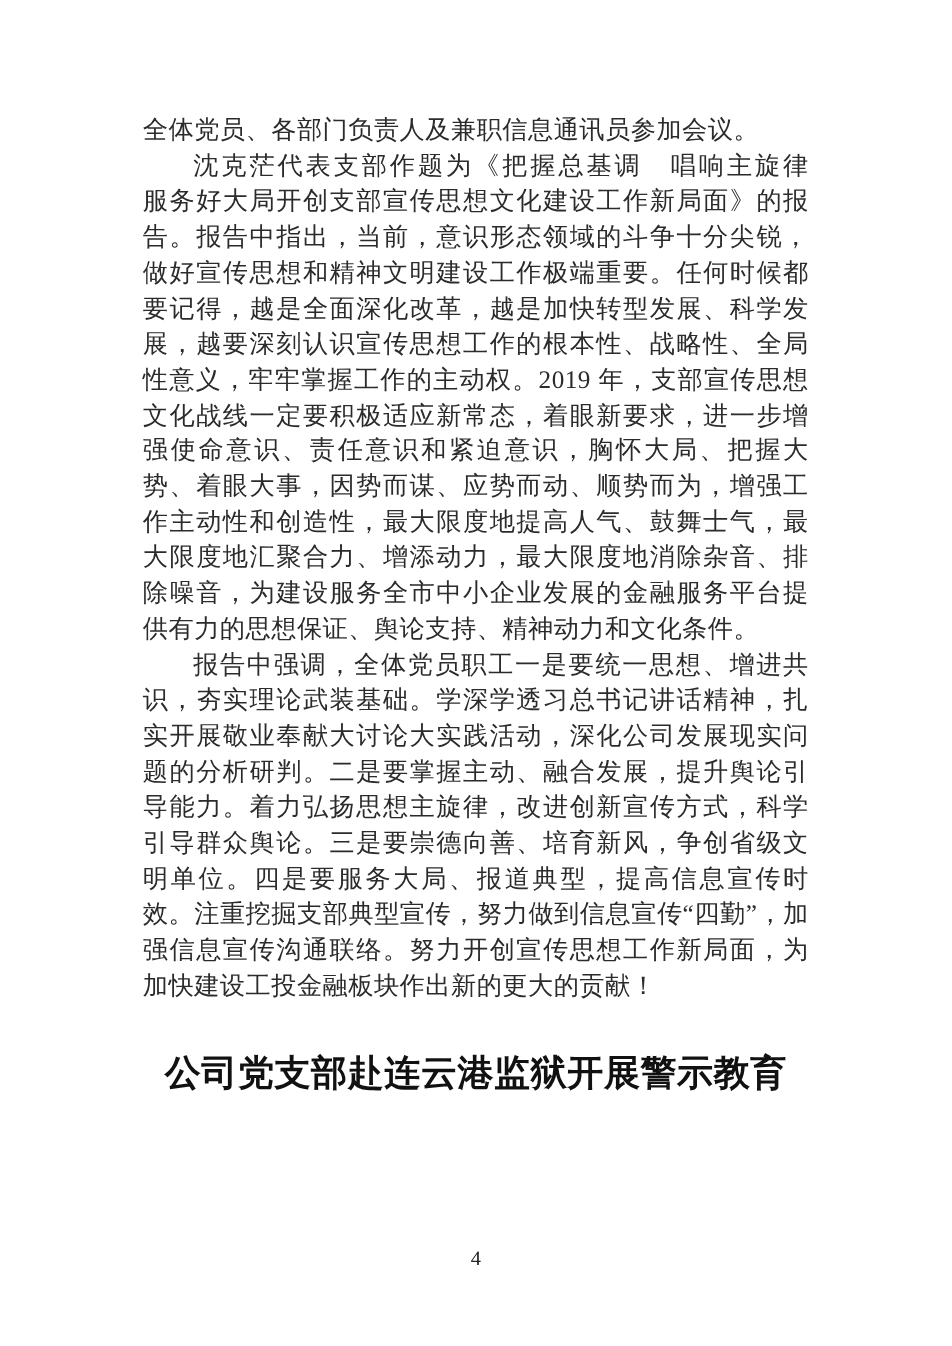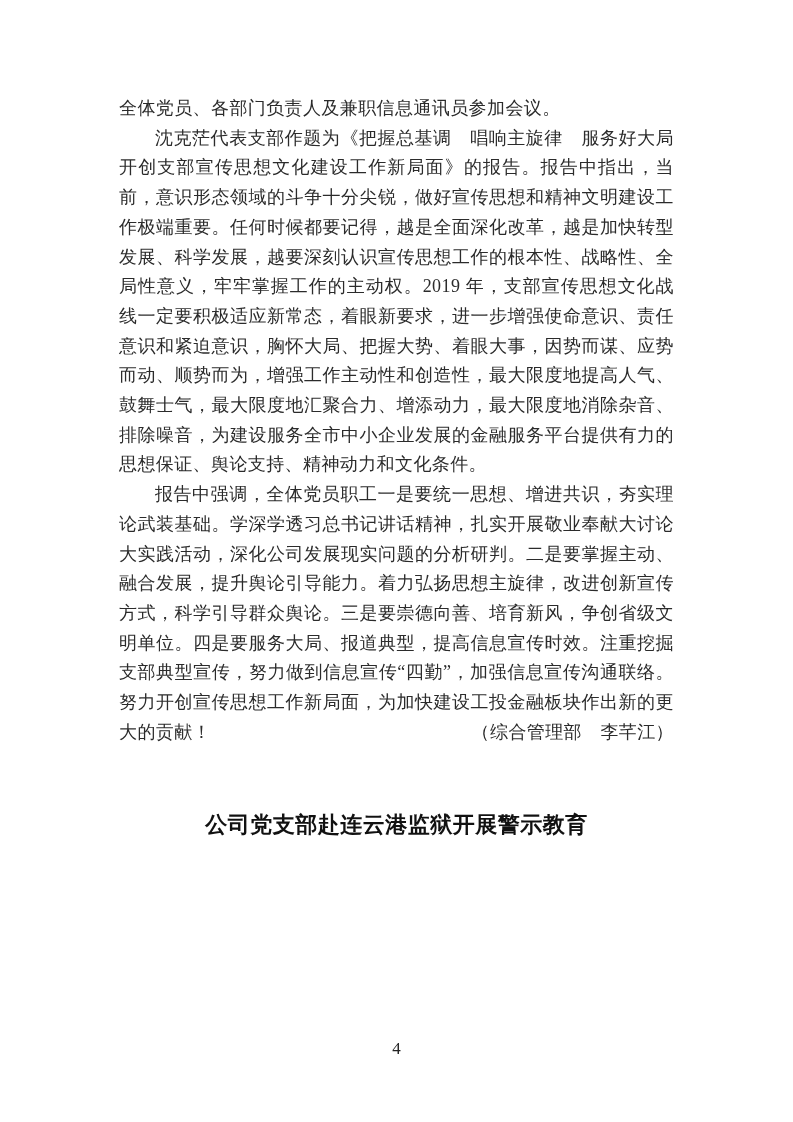--- a/index.html
+++ b/index.html
@@ -17,40 +17,40 @@
     color: #2b2b2b;
   }
   .content {
     position: absolute;
     top: 94px;
     left: 119px;
     width: 555px;
   }
   .body-par {
     margin: 0;
-    font-size: 18px;
+    font-size: 21px;
     line-height: 29.7px;
     text-align: justify;
     text-justify: inter-character;
     letter-spacing: 0.4px;
     color: #2b2b2b;
   }
   .body-par.indent {
     text-indent: 2em;
     font-family: Liberation Serif, serif;
   }
   .byline {
     float: right;
     white-space: nowrap;
   }
   .article-title {
-    margin: 62px 0 40px 0;
+    margin: 42px 0 40px 0;
     font-family: "Liberation Sans", "DejaVu Sans", sans-serif;
     font-weight: 700;
-    font-size: 22px;
+    font-size: 30px;
     line-height: 32px;
     text-align: center;
     color: #111111;
     letter-spacing: 0.5px;
   }
   .page-number {
     position: absolute;
     bottom: 63px;
     left: 0;
     width: 100%;
@@ -64,21 +64,20 @@
 
 <div class="page">
   <div class="content">
 
     <p class="body-par">全体党员、各部门负责人及兼职信息通讯员参加会议。</p>
 
     <p class="body-par indent">沈克茫代表支部作题为《把握总基调　唱响主旋律　服务好大局开创支部宣传思想文化建设工作新局面》的报告。报告中指出，当前，意识形态领域的斗争十分尖锐，做好宣传思想和精神文明建设工作极端重要。任何时候都要记得，越是全面深化改革，越是加快转型发展、科学发展，越要深刻认识宣传思想工作的根本性、战略性、全局性意义，牢牢掌握工作的主动权。2019 年，支部宣传思想文化战线一定要积极适应新常态，着眼新要求，进一步增强使命意识、责任意识和紧迫意识，胸怀大局、把握大势、着眼大事，因势而谋、应势而动、顺势而为，增强工作主动性和创造性，最大限度地提高人气、鼓舞士气，最大限度地汇聚合力、增添动力，最大限度地消除杂音、排除噪音，为建设服务全市中小企业发展的金融服务平台提供有力的思想保证、舆论支持、精神动力和文化条件。</p>
 
     <p class="body-par indent">
       <span>报告中强调，全体党员职工一是要统一思想、增进共识，夯实理论武装基础。学深学透习总书记讲话精神，扎实开展敬业奉献大讨论大实践活动，深化公司发展现实问题的分析研判。二是要掌握主动、融合发展，提升舆论引导能力。着力弘扬思想主旋律，改进创新宣传方式，科学引导群众舆论。三是要崇德向善、培育新风，争创省级文明单位。四是要服务大局、报道典型，提高信息宣传时效。注重挖掘支部典型宣传，努力做到信息宣传“四勤”，加强信息宣传沟通联络。努力开创宣传思想工作新局面，为加快建设工投金融板块作出新的更大的贡献！</span>
-      <span class="byline">（综合管理部　李芊江）</span>
     </p>
 
     <h2 class="article-title">公司党支部赴连云港监狱开展警示教育</h2>
 
 
   </div>
 
   <div class="page-number">4</div>
 </div>
 

